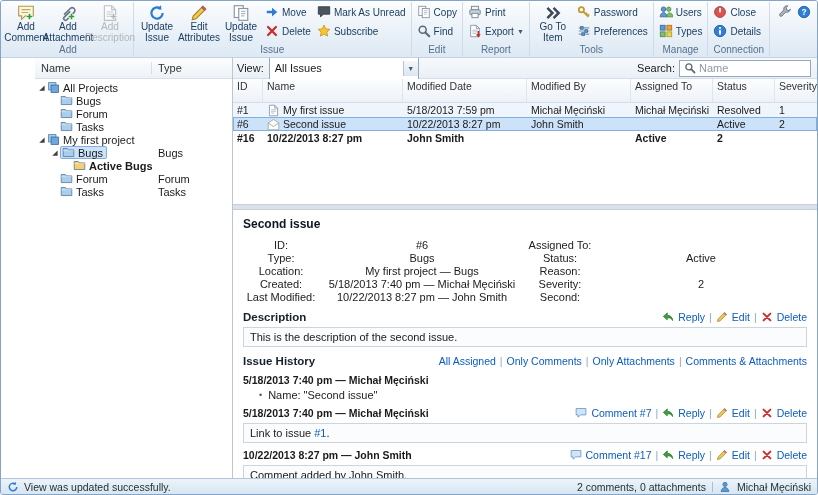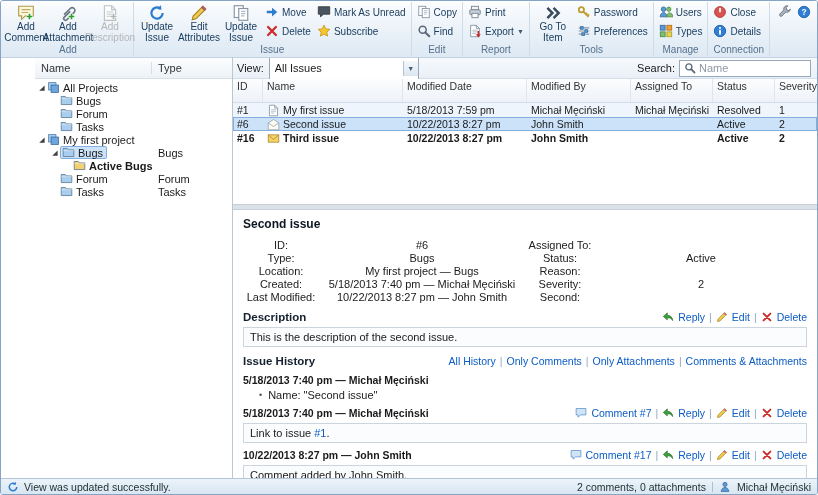--- a/index.html
+++ b/index.html
@@ -620,26 +620,20 @@
           </div>
         <div>10/22/2013 8:27 pm</div>
         <div>John Smith</div>
         <div></div>
         <div>Active</div>
         <div>2</div>
       </div>
 
       <div class="trow grid7 unread">
         <div>#16</div>
-        <div>
-            <svg class="ic ic13">
-              <use href="#s-envelope"></use>
-            </svg>
-            <span>Third issue</span>
-          </div>
         <div>10/22/2013 8:27 pm</div>
         <div>John Smith</div>
         <div></div>
         <div>Active</div>
         <div>2</div>
       </div>
 
       <div class="filler"></div>
 
       <div class="splitter-h"></div>
@@ -711,21 +705,21 @@
                 <use href="#s-x"></use>
               </svg>
             <a class="lnk">Delete</a>
           </div>
         </div>
         <div class="box">This is the description of the second issue.</div>
 
         <div class="sect">
           <h3>Issue History</h3>
           <div class="links">
-            <a class="lnk">All History</a>
+            <a class="lnk">All Assigned</a>
             <span class="sep">|</span>
             <a class="lnk">Only Comments</a>
             <span class="sep">|</span>
             <a class="lnk">Only Attachments</a>
             <span class="sep">|</span>
             <a class="lnk">Comments &amp; Attachments</a>
           </div>
         </div>
 
         <div>

